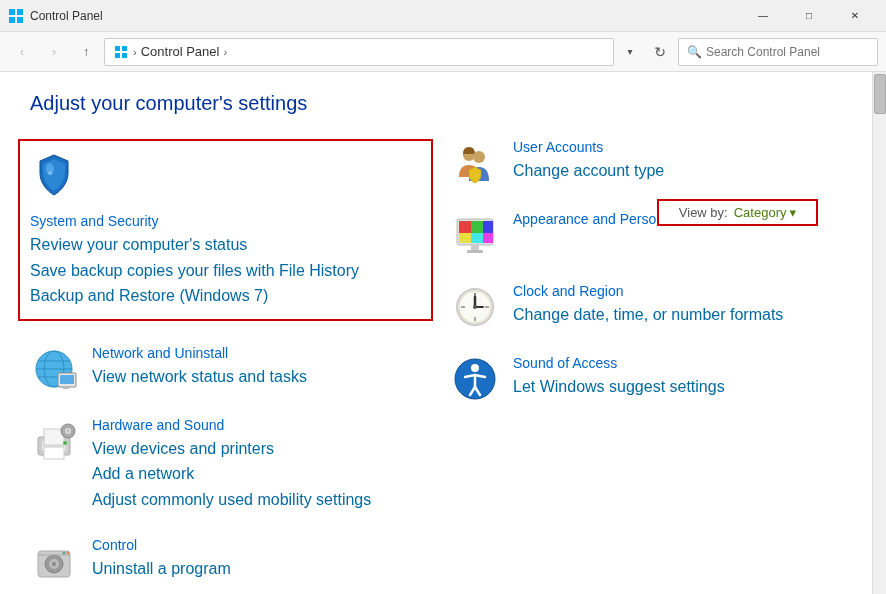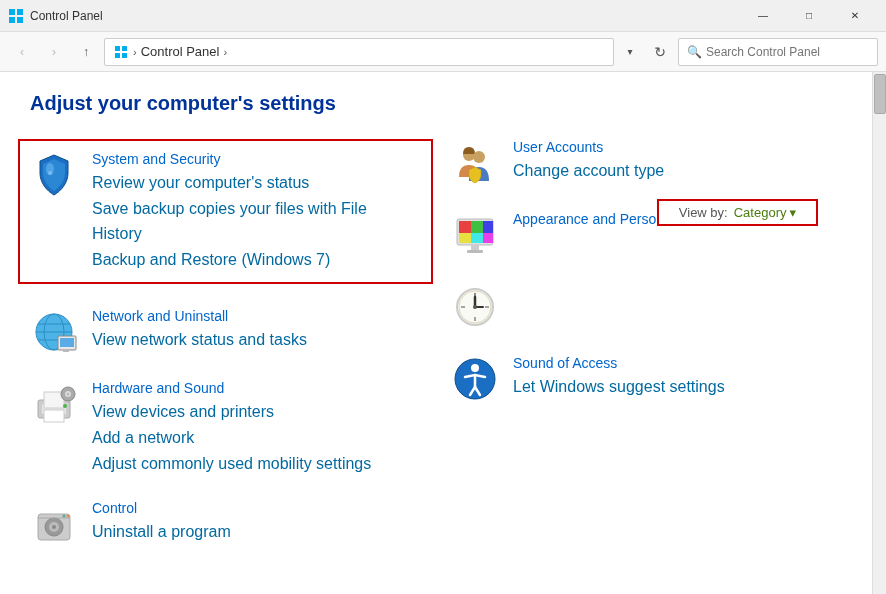--- a/index.html
+++ b/index.html
@@ -101,21 +101,21 @@
     
     .scrollbar-track {
       width: 14px;
       background: #f0f0f0;
       border-left: 1px solid #ddd;
     }
 
     .page-title {
       font-size: 20px;
       color: #003399;
-      font-weight: 700;
+      font-weight: 400;
       margin-bottom: 24px;
     }
 
     
     .viewby-container {
       position: absolute;
       top: 107px;
       right: 24px;
       border: 2px solid #cc0000;
       padding: 4px 20px;
@@ -236,21 +236,21 @@
         <button style="border:none;background:transparent;cursor:pointer;display:flex;align-items:center;gap:3px;font-size:13px;color:#4d7c0f;font-weight:500;">
           <span>Category</span>
           <span>▾</span>
         </button>
       </div>
 
       <div class="categories">
 
         <div class="categories-col">
 
-          <div class="category-item highlighted" style="padding:10px 14px 10px 10px;">
+          <div class="category-item highlighted" style="padding:10px 14px 10px 10px;flex-direction:column;">
             <div class="cat-icon">
               <svg width="48" height="48" viewBox="0 0 48 48">
 
                 <path d="M24 4 L38 10 L38 22 C38 32 31 40 24 44 C17 40 10 32 10 22 L10 10 Z" fill="#1a6fc4" stroke="#0d4f8c" stroke-width="1"></path>
                 <path d="M24 8 L35 13 L35 22 C35 30 29 37 24 40 C19 37 13 30 13 22 L13 13 Z" fill="#2b86d4"></path>
 
                 <ellipse cx="20" cy="18" rx="4" ry="6" fill="#60b0f0" opacity="0.7"></ellipse>
                 <circle cx="20" cy="22" r="2" fill="#aad4f5" opacity="0.5"></circle>
               </svg>
             </div>
@@ -384,20 +384,24 @@
                 <line x1="24" y1="10" x2="24" y2="14" stroke="#888" stroke-width="2"></line>
                 <line x1="24" y1="34" x2="24" y2="38" stroke="#888" stroke-width="1.5"></line>
                 <line x1="10" y1="24" x2="14" y2="24" stroke="#888" stroke-width="1.5"></line>
                 <line x1="34" y1="24" x2="38" y2="24" stroke="#888" stroke-width="1.5"></line>
 
                 <line x1="24" y1="24" x2="24" y2="14" stroke="#333" stroke-width="2.5" stroke-linecap="round"></line>
                 <line x1="24" y1="24" x2="32" y2="24" stroke="#333" stroke-width="2" stroke-linecap="round"></line>
                 <circle cx="24" cy="24" r="2" fill="#555"></circle>
               </svg>
             </div>
+            <div class="cat-text">
+              <a class="cat-title">Clock and Region</a>
+              <a class="cat-link">Change date, time, or number formats</a>
+            </div>
           </div>
 
           <div class="category-item">
             <div class="cat-icon">
               <svg width="48" height="48" viewBox="0 0 48 48">
 
                 <circle cx="24" cy="24" r="20" fill="#1a6fc4" stroke="#0d4f8c" stroke-width="1"></circle>
 
                 <circle cx="24" cy="13" r="4" fill="#fff"></circle>
 

